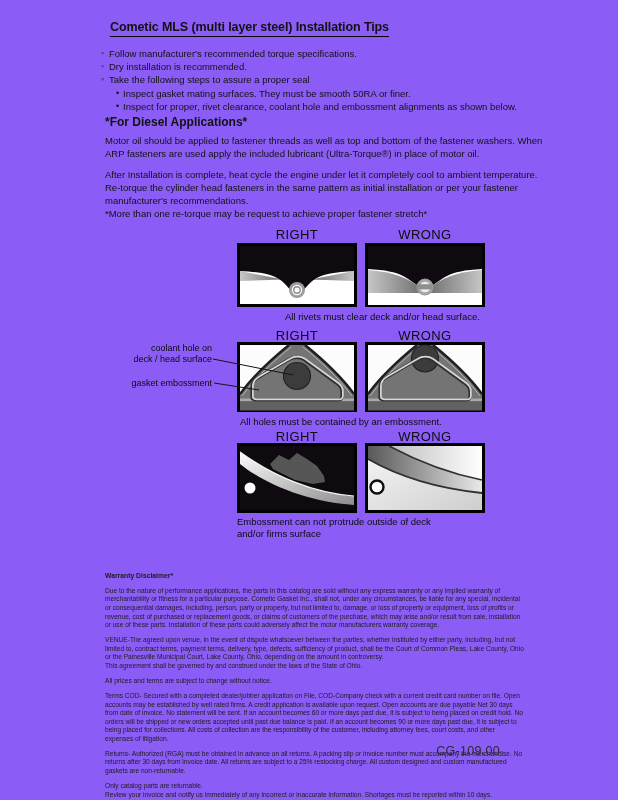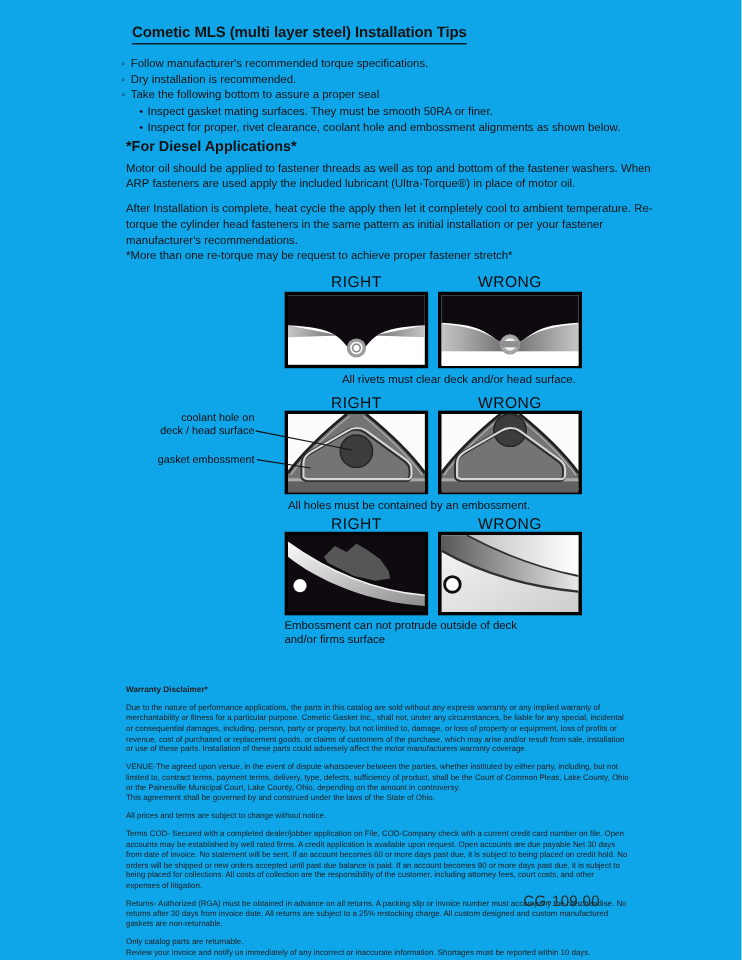--- a/index.html
+++ b/index.html
@@ -1,18 +1,18 @@
 <!DOCTYPE html>
 <html><head>
 <meta charset="utf-8">
 <style>
   * { box-sizing: border-box; }
   html,body { margin:0; padding:0; background:#fff; }
   .page {
-    position:relative; width:618px; height:800px; background:#0ea5e9;
+    position:relative; width:618px; height:800px; background:#8b5cf6;
     font-family:"Liberation Sans", sans-serif; color:#121212; overflow:hidden;
   }
   .abs { position:absolute; }
 
   .title {
     left:110px; top:20px; font-size:12.5px; font-weight:bold;
     border-bottom:1.5px solid #000; padding-bottom:2px; letter-spacing:-0.1px;
     white-space:nowrap;
   }
 
@@ -95,35 +95,35 @@
     <div class="bullet-row">
       <span class="marker">◦</span>
       <span>Follow manufacturer's recommended torque specifications.</span>
     </div>
     <div class="bullet-row">
       <span class="marker">◦</span>
       <span>Dry installation is recommended.</span>
     </div>
     <div class="bullet-row">
       <span class="marker">◦</span>
-      <span>Take the following bottom to assure a proper seal</span>
+      <span>Take the following steps to assure a proper seal</span>
     </div>
     <div class="bullet-row sub">
       <span class="marker">•</span>
       <span>Inspect gasket mating surfaces.  They must be smooth 50RA or finer.</span>
     </div>
     <div class="bullet-row sub">
       <span class="marker">•</span>
       <span>Inspect for proper, rivet clearance, coolant hole and embossment alignments as shown below.</span>
     </div>
   </div>
 
   <div class="abs diesel-heading">*For Diesel Applications*</div>
   <div class="abs para para1">Motor oil should be applied to fastener threads as well as top and bottom of the fastener washers. When ARP fasteners are used apply the included lubricant (Ultra-Torque®) in place of motor oil.</div>
-  <div class="abs para para2">After Installation is complete, heat cycle the apply then let it completely cool to ambient temperature. Re-torque the cylinder head fasteners in the same pattern as initial installation or per your fastener manufacturer's recommendations.</div>
+  <div class="abs para para2">After Installation is complete, heat cycle the engine under let it completely cool to ambient temperature. Re-torque the cylinder head fasteners in the same pattern as initial installation or per your fastener manufacturer's recommendations.</div>
   <div class="abs para note">*More than one re-torque may be request to achieve proper fastener stretch*</div>
 
   <div class="abs dg-label r1l colA">RIGHT</div>
   <div class="abs dg-label r1l colB">WRONG</div>
 
   <svg class="abs panel p-r1 colA" viewBox="0 0 120 64">
     <rect x="1.5" y="1.5" width="117" height="61" fill="#ffffff" stroke="#000" stroke-width="3"></rect>
     <polygon points="3,28 46,36.5 3,38" fill="url(#gWedgeL)"></polygon>
     <polygon points="117,28 74,36.5 117,38" fill="url(#gWedgeR)"></polygon>
     <path d="M3,3 H117 V28 C98,29 86,31 78,36 C70,41 67,49 60,51.5 C53,49 50,41 42,36 C34,31 22,29 3,28 Z" fill="#0e0a10"></path>

